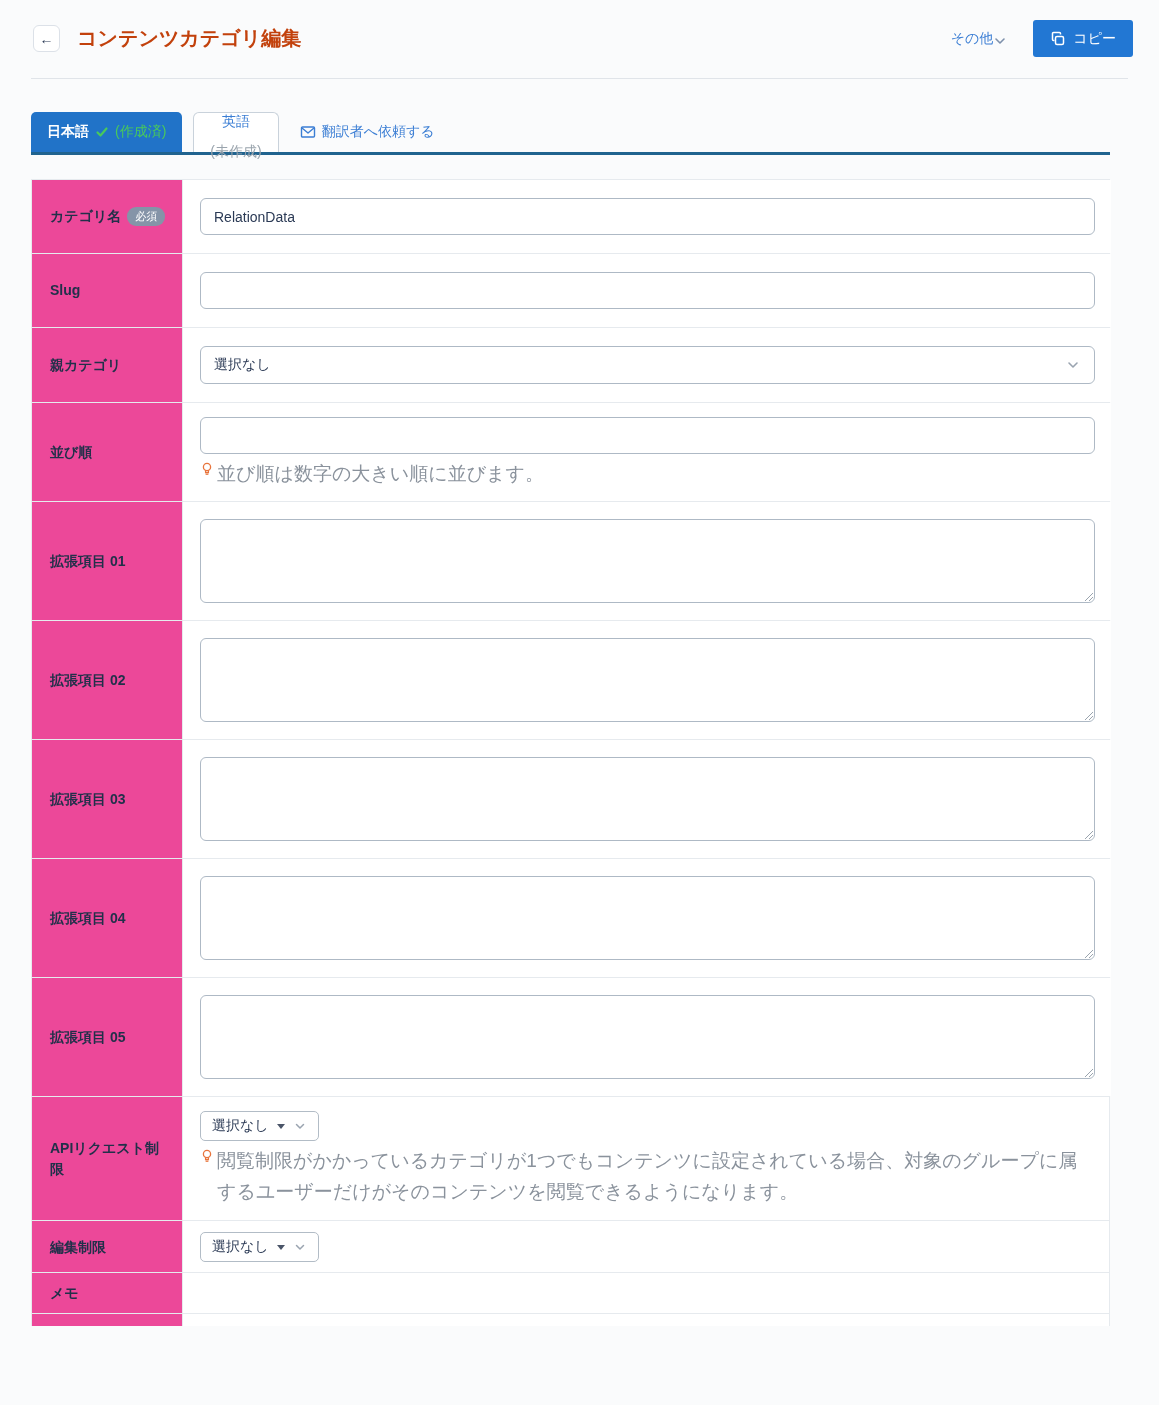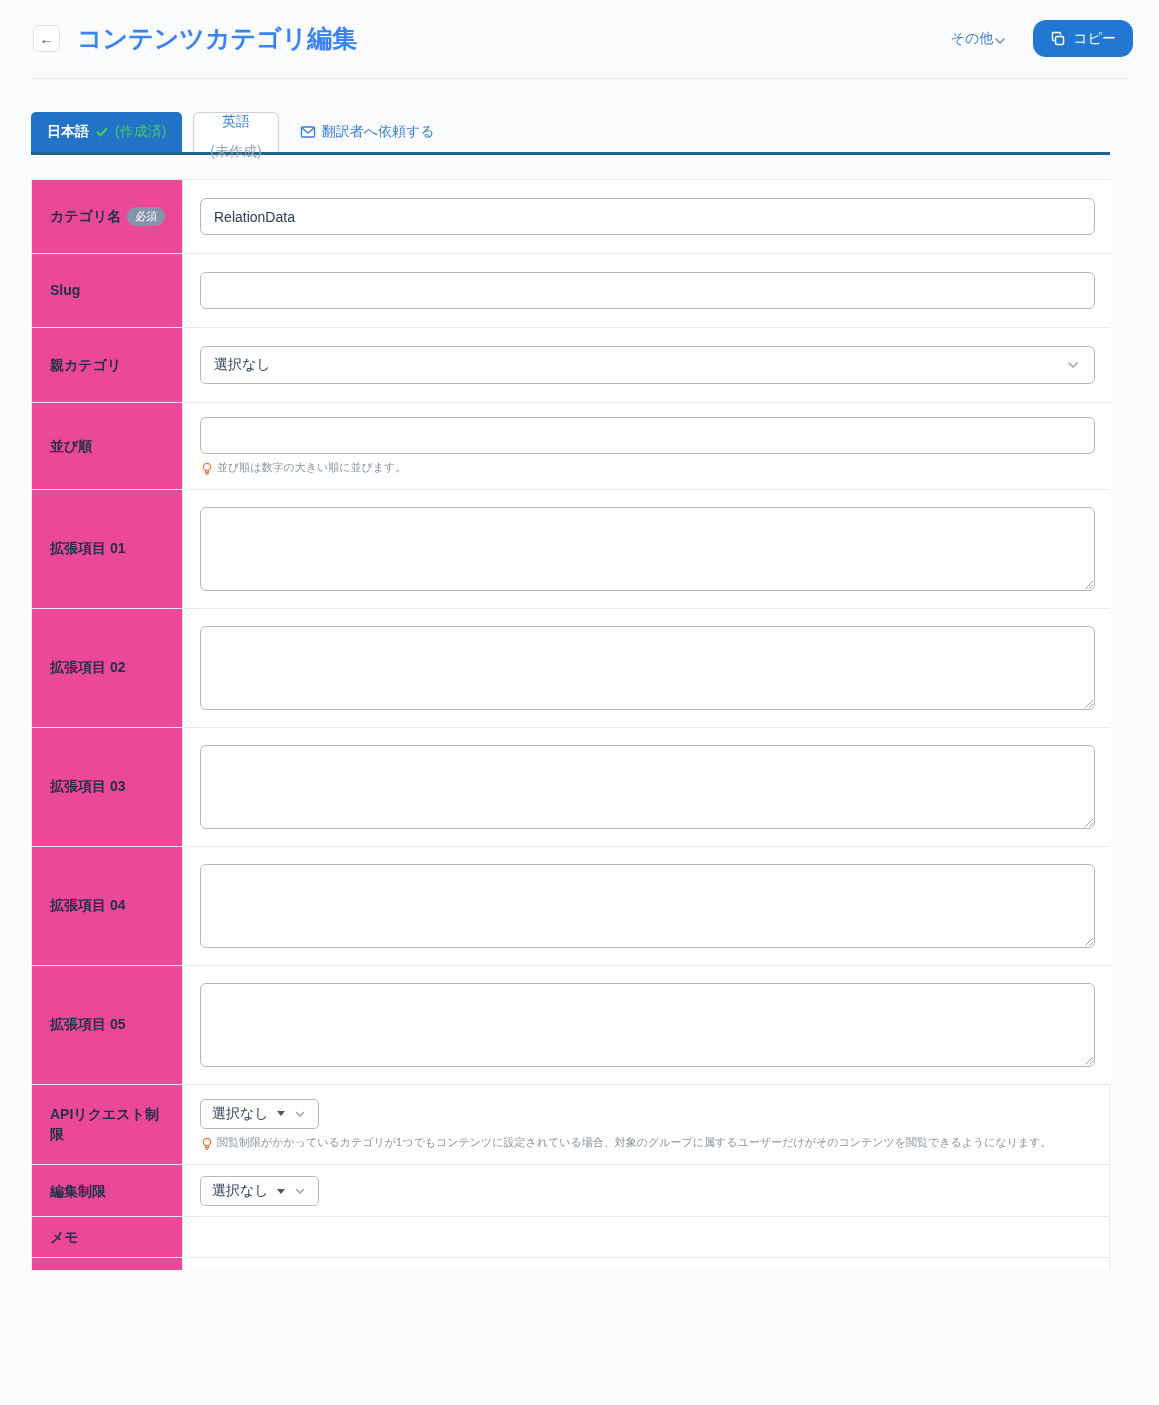--- a/index.html
+++ b/index.html
@@ -15,29 +15,29 @@
     display:flex; align-items:center;
     padding:20px 26px 0 33px;
   }
   .back-btn {
     width:27px; height:27px;
     background:#fff; border:1px solid #dce1e8; border-radius:6px;
     display:flex; align-items:center; justify-content:center;
     color:#2b3a55; font-size:14px; cursor:pointer; flex:0 0 auto;
   }
   .page-title {
-    font-size:25px; font-weight:bold; color:#3b82f6;
+    font-size:20px; font-weight:bold; color:#c2410c;
     margin-left:17px; flex:1 1 auto;
   }
   .header-right { display:flex; align-items:center; gap:26px; }
   .more-link {
     color:#3b7ed4; display:flex; align-items:flex-end; cursor:pointer;margin-left:36px;
   }
   .copy-btn {
-    background:#2277d3; color:#fff; border:none; border-radius:13px;
+    background:#2277d3; color:#fff; border:none; border-radius:3px;
     height:37px; padding:0 17px; font-size:14px;
     display:flex; align-items:center; gap:7px; cursor:pointer;
     font-family:inherit;
   }
   .header-divider {
     height:1px; background:#e0e4e9;
     margin:21px 31px 0 31px;
   }
   
   .tabs-wrap { margin:33px 31px 0 31px; width:1079px; }
@@ -109,21 +109,21 @@
     display:inline-flex; align-items:center; gap:8px; cursor:pointer;
     font-family:inherit;
   }
   .caret-down {
     width:0; height:0;
     border-left:4px solid transparent; border-right:4px solid transparent;
     border-top:5px solid #4a5568;
   }
   .hint {
     display:flex; align-items:flex-start; gap:3px;
-    color:#8a929c; font-size:11px; margin-top:5px; line-height:1.6;
+    color:#8a929c; font-size:19px; margin-top:5px; line-height:1.6;
     max-width:905px;
   }
   .hint svg { flex:0 0 auto; margin-top:3px; }
   
   .row.r-sort .value-cell { padding:14px 16px 12px 17px; }
   .row.r-ext .value-cell { padding:17px 16px 17px 17px; }
   .row.r-api .value-cell { padding:14px 16px 13px 17px; }
   .row.r-edit .value-cell { padding:11px 16px 10px 17px; }
   .row.r-memo .value-cell { padding:15px 16px 15px 17px; }
   .row.partial { height:12px; border-bottom:none; }

